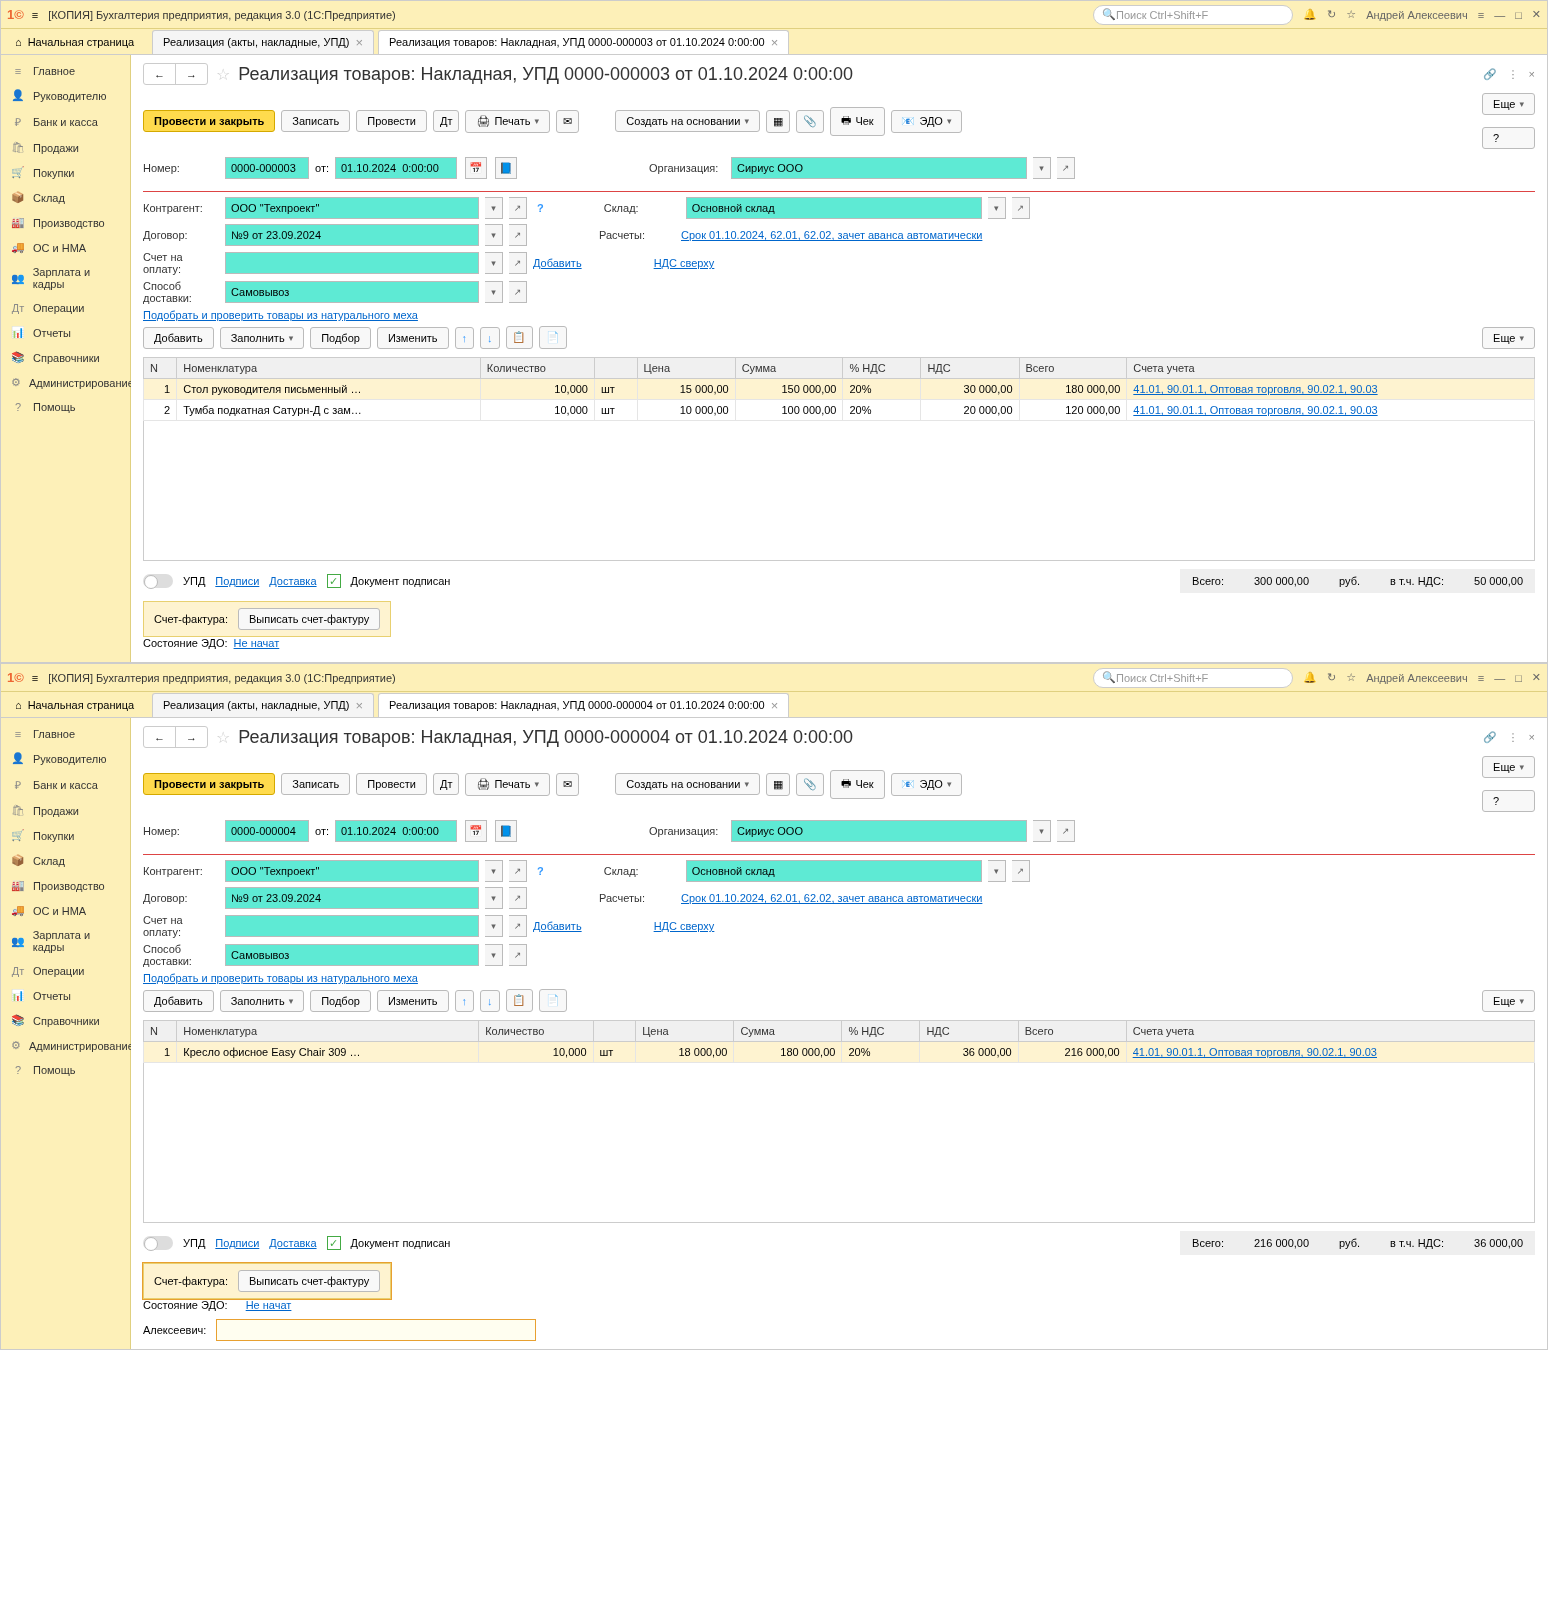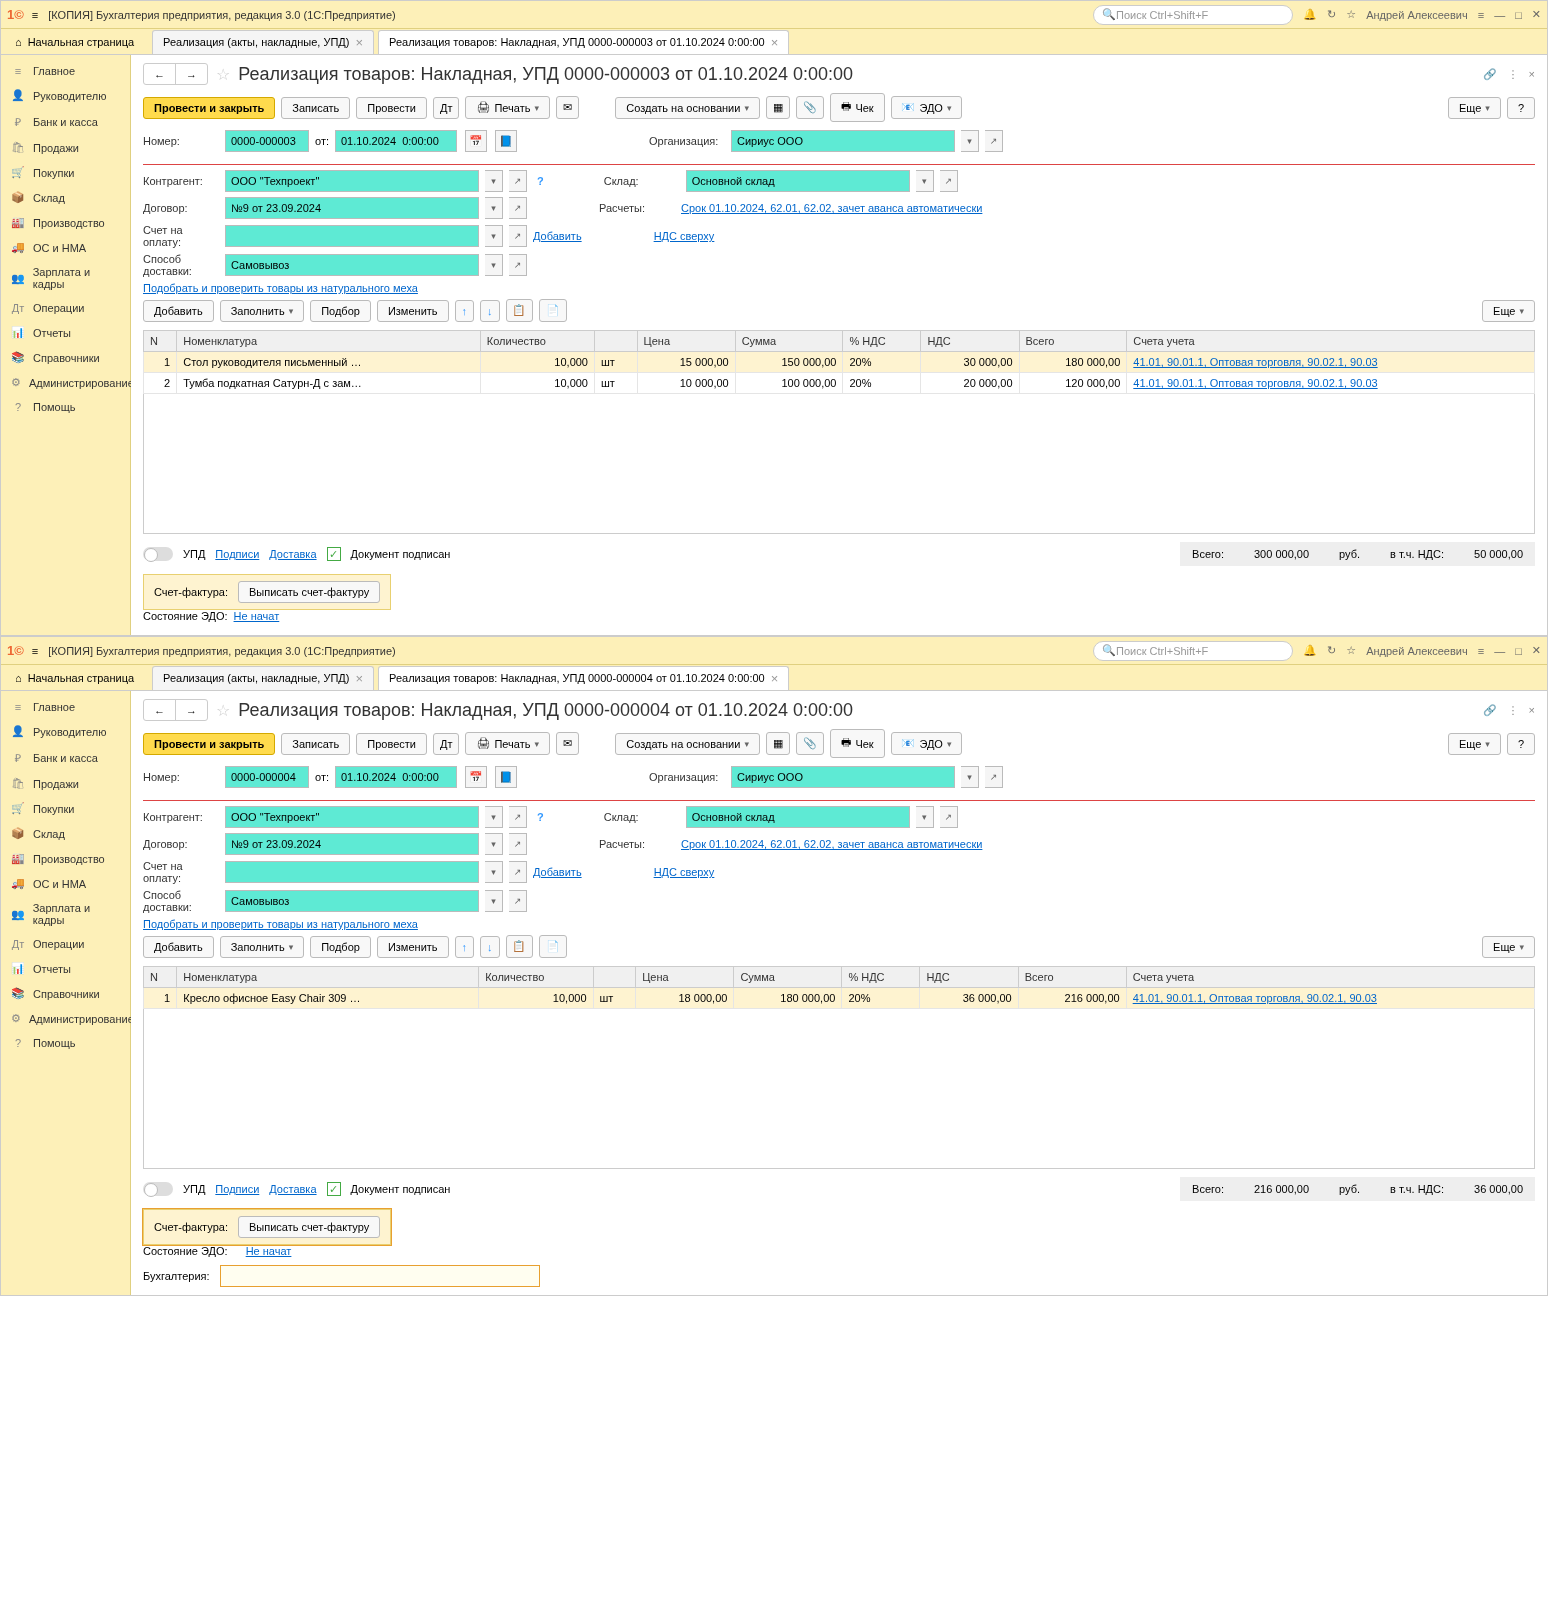--- a/index.html
+++ b/index.html
@@ -34,21 +34,21 @@
 .btn.primary{background:#ffdb4d;border-color:#d4a900;font-weight:bold;}
 .btn.icon-only{padding:4px 6px;}
 .dd::after{content:" ▾";color:#666;font-size:9px;}
 .tb-spacer{width:24px;}
 .form-row{display:flex;align-items:center;margin-bottom:5px;gap:6px;}
 .lbl{width:76px;color:#333;}
 .inp{border:1px solid #bbb;padding:3px 5px;height:22px;background:#5eead4;}
 .inp.num{width:84px;}
 .inp.date{width:122px;}
 .inp.long{width:254px;}
-.inp.org{width:224px;}
+.inp.org{width:296px;}
 .sel-btn{border:1px solid #bbb;border-left:none;height:22px;width:18px;display:inline-flex;align-items:center;justify-content:center;background:#f5f5f5;cursor:pointer;font-size:9px;color:#666;}
 .cal-btn{border:1px solid #bbb;height:22px;width:22px;display:inline-flex;align-items:center;justify-content:center;background:#f5f5f5;cursor:pointer;margin-left:2px;}
 .link{color:#0066cc;text-decoration:underline;cursor:pointer;}
 .red-underline{border-bottom:1px solid #d44;padding-bottom:12px;}
 .q-mark{color:#3399ff;font-weight:bold;cursor:pointer;margin-left:4px;}
 .tbl{width:100%;border:1px solid #ccc;border-collapse:collapse;margin-top:4px;}
 .tbl th{background:#f0f0f0;border:1px solid #ccc;padding:4px 6px;text-align:left;font-weight:normal;color:#333;}
 .tbl td{border:1px solid #e5e5e5;padding:4px 6px;}
 .tbl tr.sel td{background:#fef3d0;}
 .tbl .num-col{text-align:right;}
@@ -56,21 +56,21 @@
 .footer-row{display:flex;align-items:center;gap:10px;margin-top:8px;}
 .toggle{width:30px;height:14px;background:#ddd;border-radius:7px;position:relative;}
 .toggle::after{content:"";position:absolute;width:12px;height:12px;background:#fff;border-radius:50%;top:1px;left:1px;border:1px solid #bbb;}
 .chk{width:14px;height:14px;border:1px solid #4a4;background:#fff;display:inline-flex;align-items:center;justify-content:center;color:#4a4;font-size:11px;}
 .totals{margin-left:auto;background:#eee;padding:6px 12px;display:flex;gap:30px;min-width:310px;justify-content:center;}
 .sf-row{display:flex;align-items:center;gap:10px;margin-top:8px;}
 .sf-box{background:#fef3d0;border:1px solid #e8d070;padding:6px 10px;display:inline-flex;align-items:center;gap:10px;}
 .sf-box.hl{box-shadow:0 0 0 1px #e8a030;}
 .comment-row{display:flex;align-items:center;gap:10px;margin-top:8px;}
 .comment-inp{flex:0 0 320px;border:1px solid #e8a030;background:#fffef0;height:22px;padding:3px;}
-.tb-right{margin-left:auto;display:flex;gap:6px;}
+.tb-right{margin-left:auto;display:flex;gap:12px;flex-direction:column;}
 </style>
 </head>
 <body>
 
 <div class="window">
   <div class="titlebar">
     <span class="logo">1©</span>
     <span class="hamburger">≡</span>
     <span class="title-text">[КОПИЯ] Бухгалтерия предприятия, редакция 3.0  (1С:Предприятие)</span>
     <div class="search-box">🔍 <span>Поиск Ctrl+Shift+F</span></div>
@@ -563,18 +563,18 @@
         </div>
       </div>
       <div class="sf-row">
           <div class="sf-box hl">
             <span>Счет-фактура:</span>
             <span class="btn">Выписать счет-фактуру</span>
           </div>
         </div>
       <div class="form-row"><span>Состояние ЭДО:</span>&nbsp;&nbsp;<span class="link">Не начат</span></div>
       <div class="comment-row">
-        <span>Бухгалтерия:</span>
+        <span>Алексеевич:</span>
         <input class="comment-inp" style="">
       </div>
     </div>
   </div>
 </div>
 
 </body></html>

